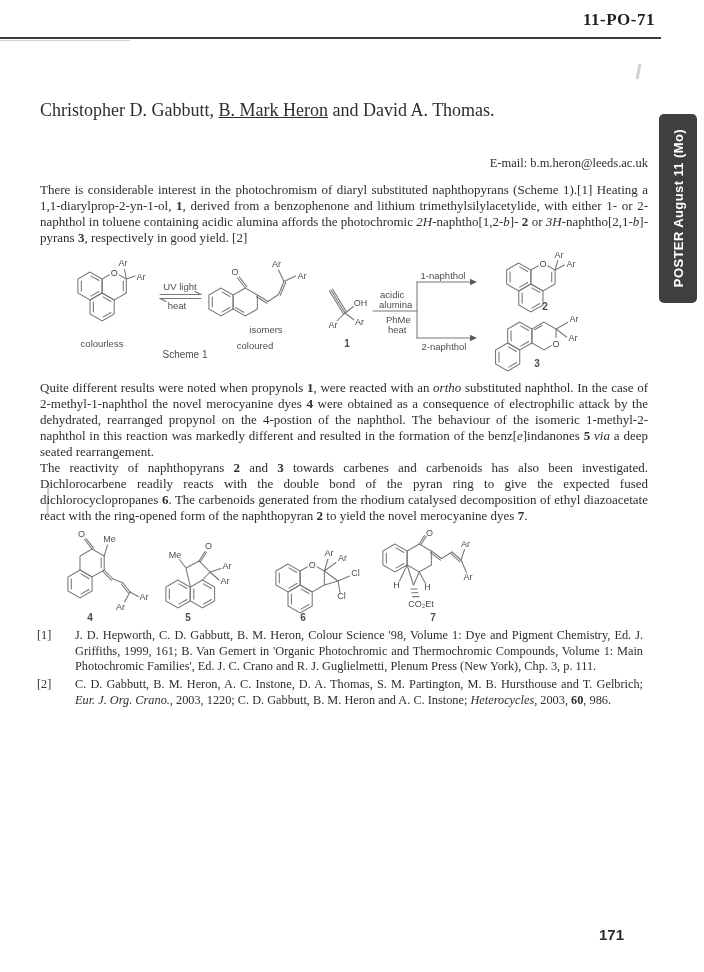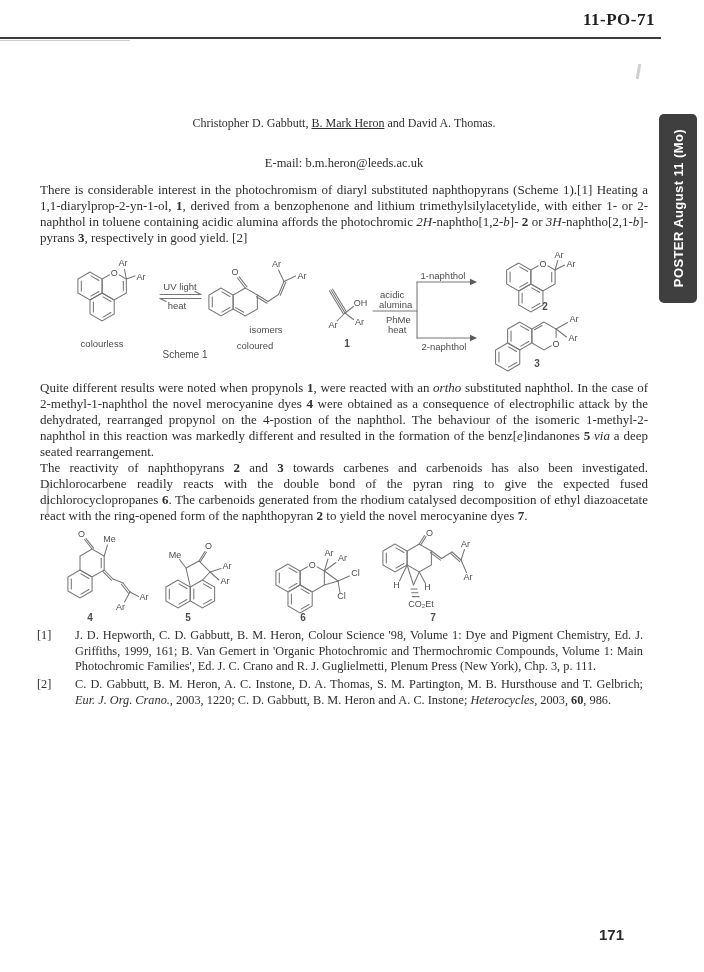--- a/index.html
+++ b/index.html
@@ -2,23 +2,23 @@
 <html><head>
 <meta charset="utf-8">
 <style>
   html,body{margin:0;padding:0;background:#e8e8e6;}
   .page{position:relative;width:704px;height:972px;background:#ffffff;overflow:hidden;
         font-family:"Liberation Serif",serif;color:#2e2e2e;}
   .hrule{position:absolute;left:0;top:37px;width:661px;height:2px;background:#3c3c3c;}
   .hrule2{position:absolute;left:0;top:40px;width:130px;height:1px;background:#888;opacity:.4;}
   .header-code{position:absolute;top:10px;right:49px;font-weight:bold;font-size:17px;letter-spacing:.5px;color:#222;}
   .title{position:absolute;left:40px;top:84px;width:608px;text-align:center;font-weight:bold;font-size:13.5px;color:#262626;}
-  .authors{position:absolute;left:40px;top:116px;width:608px;text-align:center;font-size:12px;}
+  .authors{position:absolute;left:40px;top:100px;width:608px;text-align:left;font-size:18px;}
   .affil{position:absolute;left:40px;top:129px;width:608px;text-align:center;font-size:12.5px;font-style:italic;}
-  .email{position:absolute;left:40px;top:156px;width:608px;text-align:center;font-size:12.5px;}
+  .email{position:absolute;left:40px;top:156px;width:608px;text-align:right;font-size:12.5px;}
   .para{position:absolute;left:40px;width:608px;font-size:13px;line-height:16px;text-align:justify;}
   .p1{top:182px;}
   .p23{top:380px;}
   .b{font-weight:bold;} .i{font-style:italic;margin-top:11px;} .u{text-decoration:underline;}
   .refs{position:absolute;left:37px;top:628px;width:606px;font-size:12.3px;line-height:15.7px;}
   .ref{display:flex;align-items:flex-start;margin-bottom:2px;}
   .ref .mk{width:38px;flex:0 0 38px;}
   .ref .tx{flex:1;text-align:justify;}
   .sidebar{position:absolute;left:659px;top:114px;width:38px;height:189px;background:#3f3f3f;border-radius:5px;
            display:flex;align-items:center;justify-content:center;}

